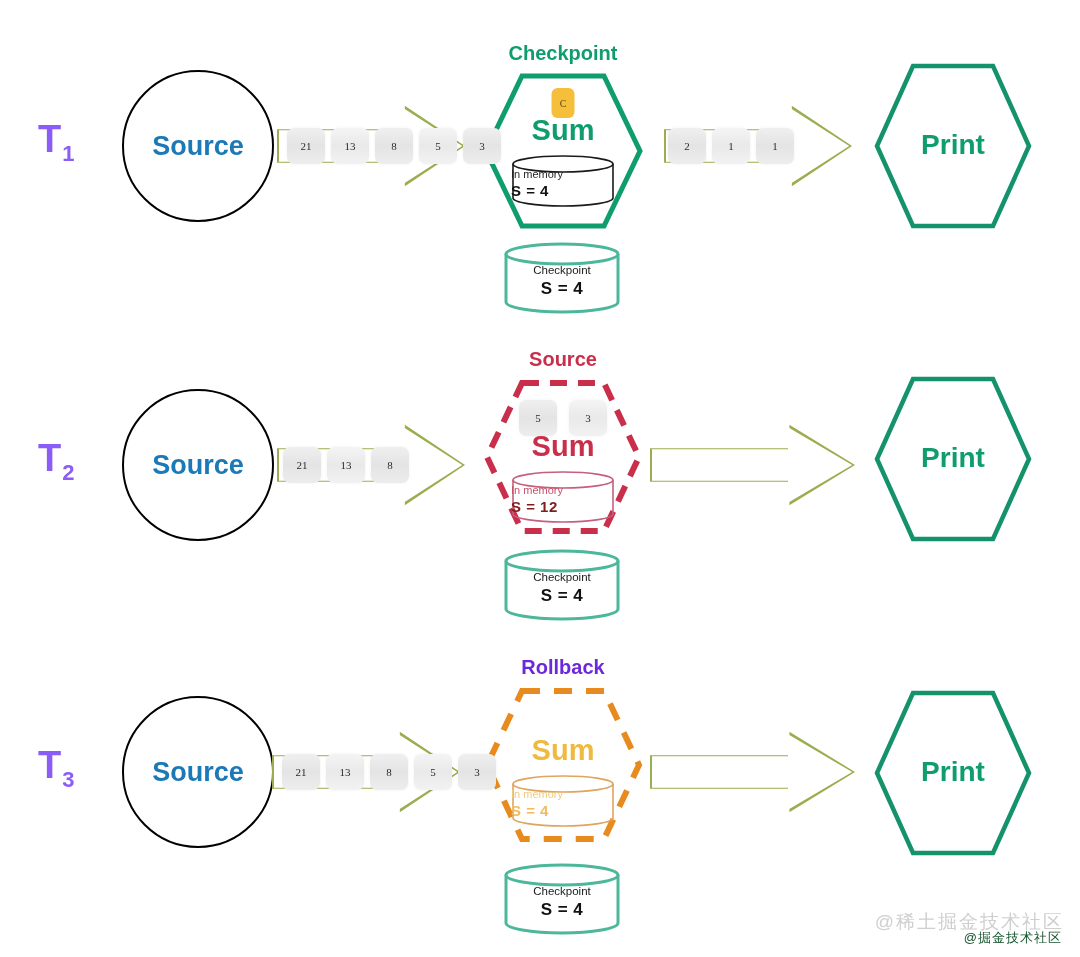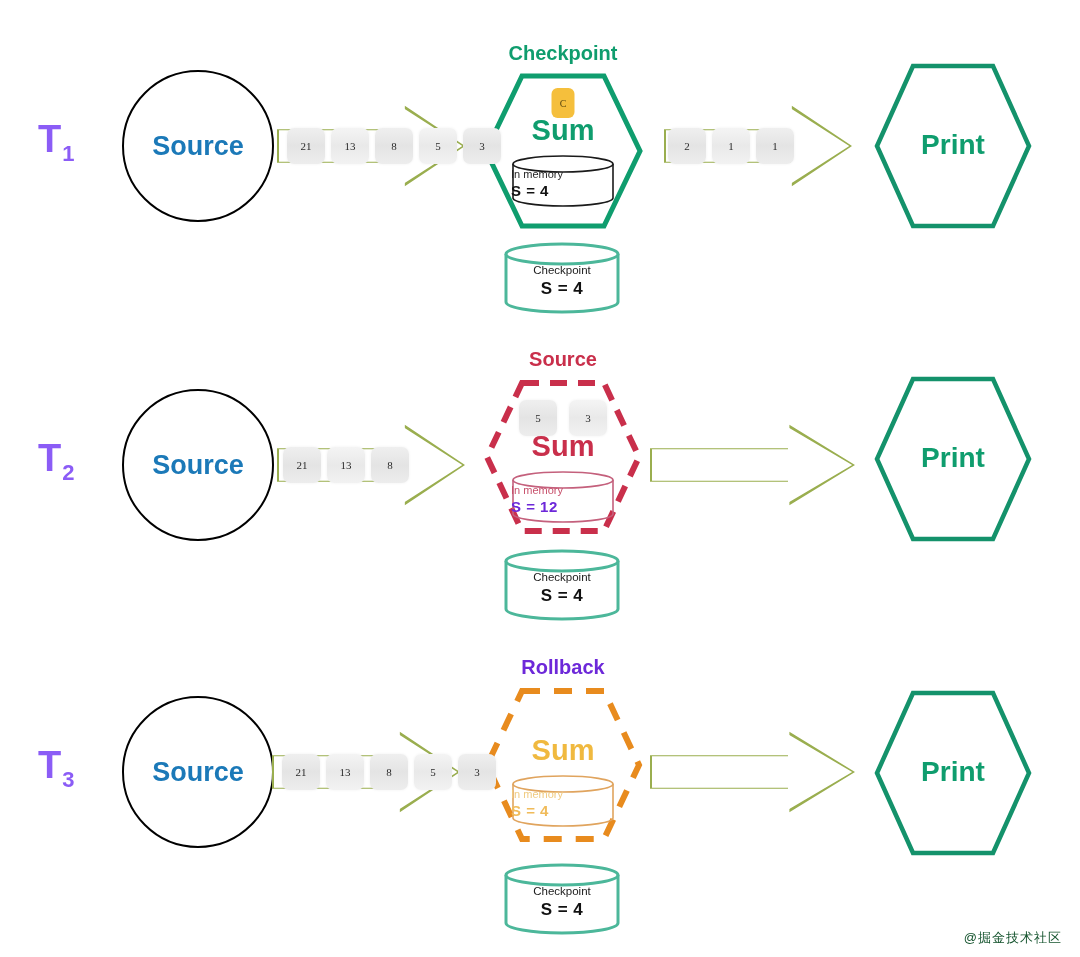--- a/index.html
+++ b/index.html
@@ -203,21 +203,21 @@
   .hex-sum-1 .cyl { top: 82px; }
   .hex-sum-1 .cyl-l1 { color: #262626; }
   .hex-sum-1 .cyl-l2 { color: #111; }
 
   
   .hex-sum-2 { left: 482px; top: 378px; }
   .hex-sum-2 .hex-title { color: #c92f4b; }
   .hex-sum-2 .hex-name { color: #c92f4b; top: 52px; }
   .hex-sum-2 .cyl { top: 92px; }
   .hex-sum-2 .cyl-l1 { color: #c7506b; }
-  .hex-sum-2 .cyl-l2 { color: #6d28d9; }
+  .hex-sum-2 .cyl-l2 { color: #7f1d1d; }
   .hex-inner-tokens {
     position: absolute;
     top: 22px;
     left: 0;
     width: 100%;
     display: flex;
     justify-content: center;
     gap: 12px;
   }
 
@@ -507,15 +507,16 @@
         <ellipse cx="59" cy="13" rx="56" ry="10" fill="#fff" stroke="#4cb79a" stroke-width="3"></ellipse>
         <path d="M3,61 A56,10 0 0 0 115,61" fill="none" stroke="#4cb79a" stroke-width="3"></path>
       </svg>
       <div class="store-text">
         <div class="store-l1">Checkpoint</div>
         <div class="store-l2">S = 4</div>
       </div>
     </div>
   </div>
 
+  <div class="watermark">@稀土掘金技术社区</div>
   <div class="watermark-sub">@掘金技术社区</div>
 
 </div>
 
 </body></html>

